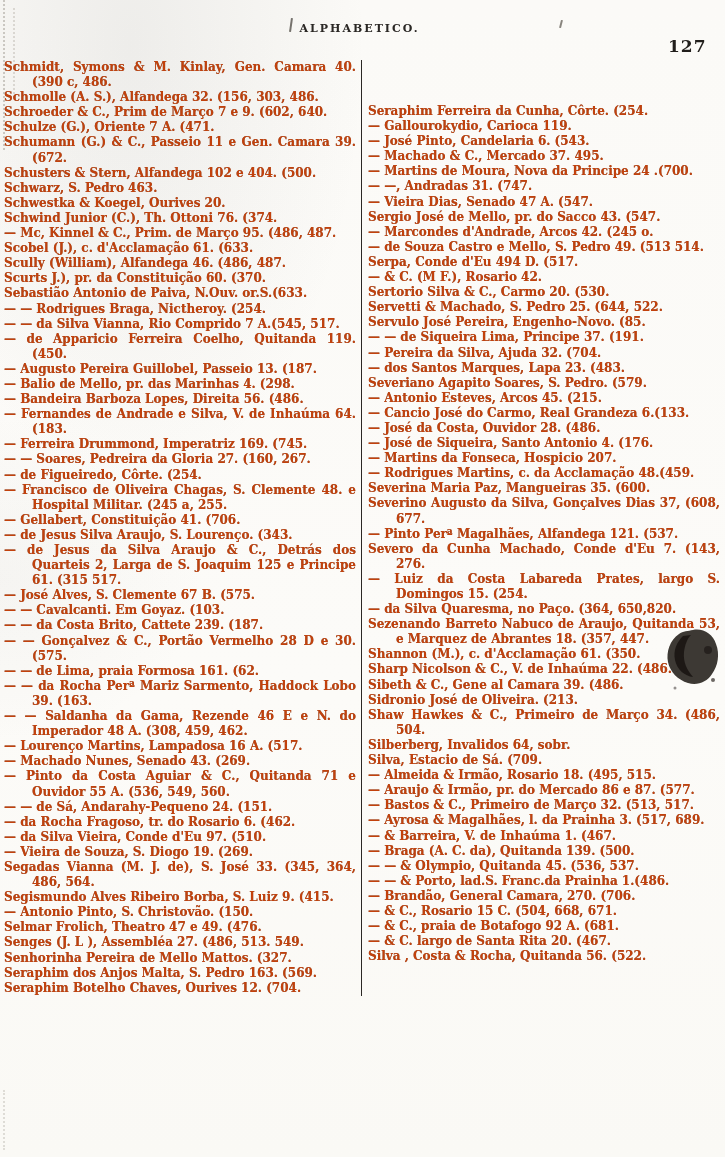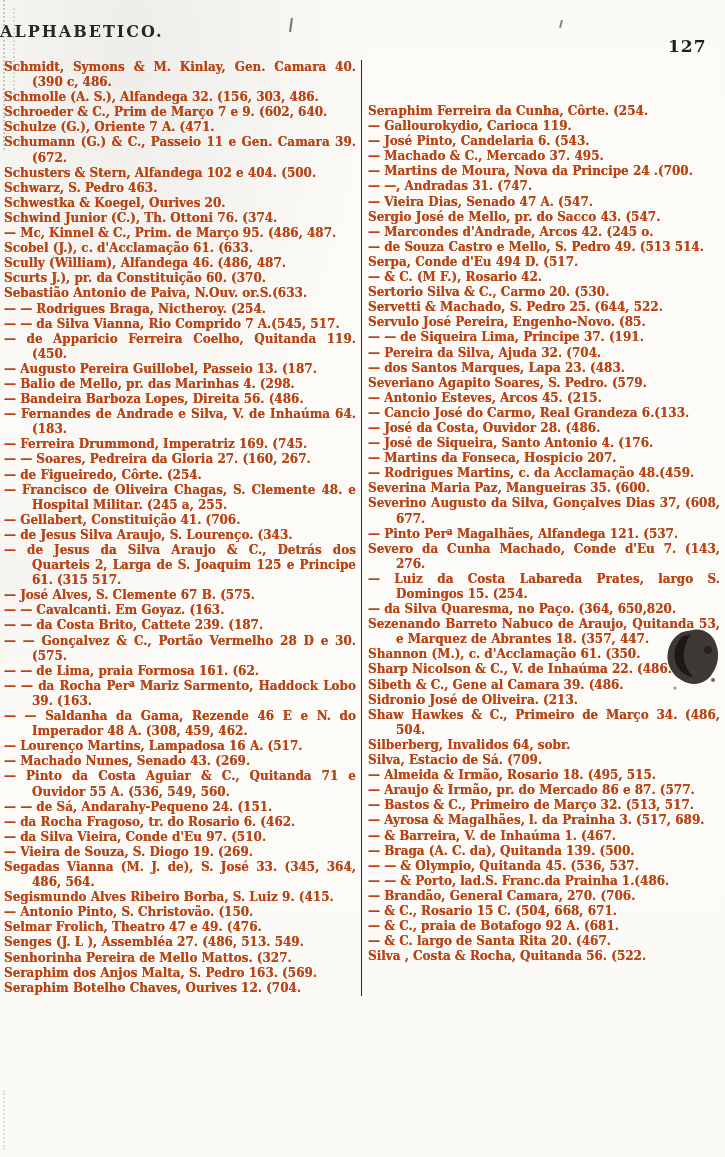--- a/index.html
+++ b/index.html
@@ -7,22 +7,22 @@
     width:725px;height:1157px;position:relative;overflow:hidden;
     background:
       radial-gradient(ellipse at 18% 4%, rgba(120,120,120,.10), transparent 28%),
       radial-gradient(ellipse at 0% 50%, rgba(140,140,140,.06), transparent 20%),
       linear-gradient(180deg,#fbfaf7 0%,#fcfbf8 60%,#faf9f5 100%);
     font-family:"DejaVu Serif","Liberation Serif",serif;
     color:#1c1a18;
     -webkit-font-smoothing:antialiased;
   }
   .header-title{
-    position:absolute;top:22px;left:0;right:6px;text-align:left;
-    font-size:16px;font-weight:bold;letter-spacing:2px;color:#2a2724;
+    position:absolute;top:22px;left:0;right:6px;text-align:center;
+    font-size:11px;font-weight:bold;letter-spacing:2px;color:#2a2724;
   }
   .page-number{
     position:absolute;top:36px;left:668px;
     font-size:17px;font-weight:bold;color:#211e1b;letter-spacing:1px;text-align:center;
   }
   .columns{
     position:absolute;top:60px;left:4px;width:716px;
     display:flex;align-items:flex-start;
   }
   .col{
@@ -82,21 +82,21 @@
       <p class="entry">— Bandeira Barboza Lopes, Direita 56. (486.</p>
       <p class="entry">— Fernandes de Andrade e Silva, V. de Inhaúma 64. (183.</p>
       <p class="entry">— Ferreira Drummond, Imperatriz 169. (745.</p>
       <p class="entry">— — Soares, Pedreira da Gloria 27. (160, 267.</p>
       <p class="entry">— de Figueiredo, Côrte. (254.</p>
       <p class="entry">— Francisco de Oliveira Chagas, S. Clemente 48. e Hospital Militar. (245 a, 255.</p>
       <p class="entry">— Gellabert, Constituição 41. (706.</p>
       <p class="entry">— de Jesus Silva Araujo, S. Lourenço. (343.</p>
       <p class="entry">— de Jesus da Silva Araujo &amp; C., Detrás dos Quarteis 2, Larga de S. Joaquim 125 e Principe 61. (315 517.</p>
       <p class="entry">— José Alves, S. Clemente 67 B. (575.</p>
-      <p class="entry">— — Cavalcanti. Em Goyaz. (163.</p>
+      <p class="entry">— — Cavalcanti. Em Goyaz. (103.</p>
       <p class="entry">— — da Costa Brito, Cattete 239. (187.</p>
       <p class="entry">— — Gonçalvez &amp; C., Portão Vermelho 28 D e 30. (575.</p>
       <p class="entry">— — de Lima, praia Formosa 161. (62.</p>
       <p class="entry">— — da Rocha Perª Mariz Sarmento, Haddock Lobo 39. (163.</p>
       <p class="entry">— — Saldanha da Gama, Rezende 46 E e N. do Imperador 48 A. (308, 459, 462.</p>
       <p class="entry">— Lourenço Martins, Lampadosa 16 A. (517.</p>
       <p class="entry">— Machado Nunes, Senado 43. (269.</p>
       <p class="entry">— Pinto da Costa Aguiar &amp; C., Quitanda 71 e Ouvidor 55 A. (536, 549, 560.</p>
       <p class="entry">— — de Sá, Andarahy-Pequeno 24. (151.</p>
       <p class="entry">— da Rocha Fragoso, tr. do Rosario 6. (462.</p>

